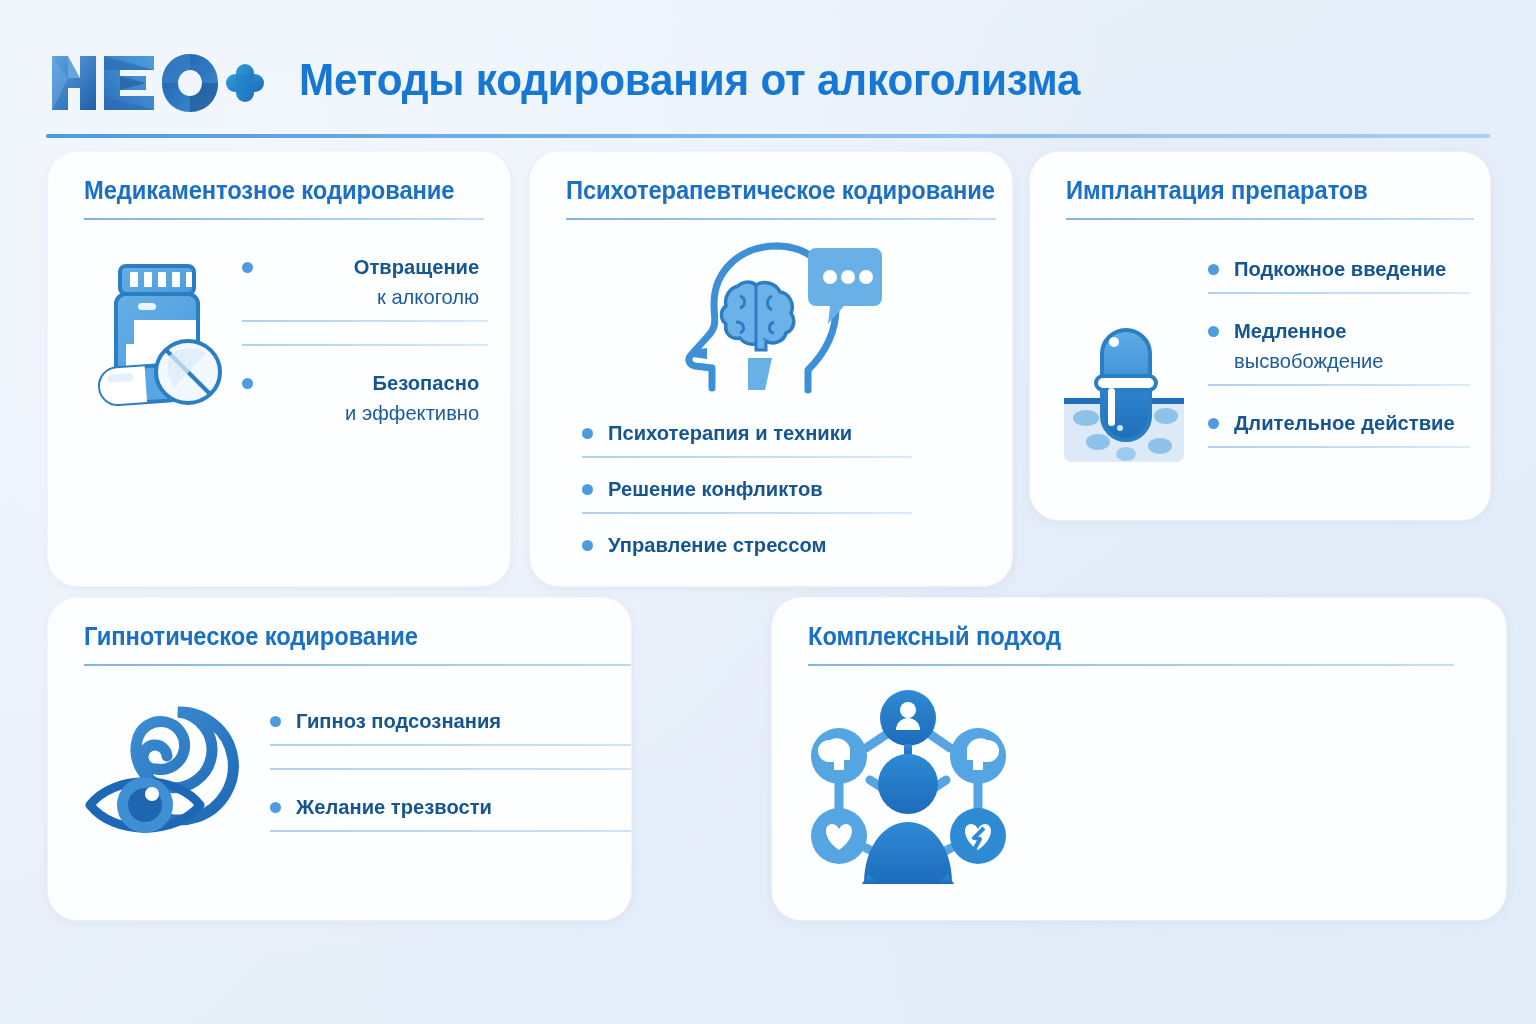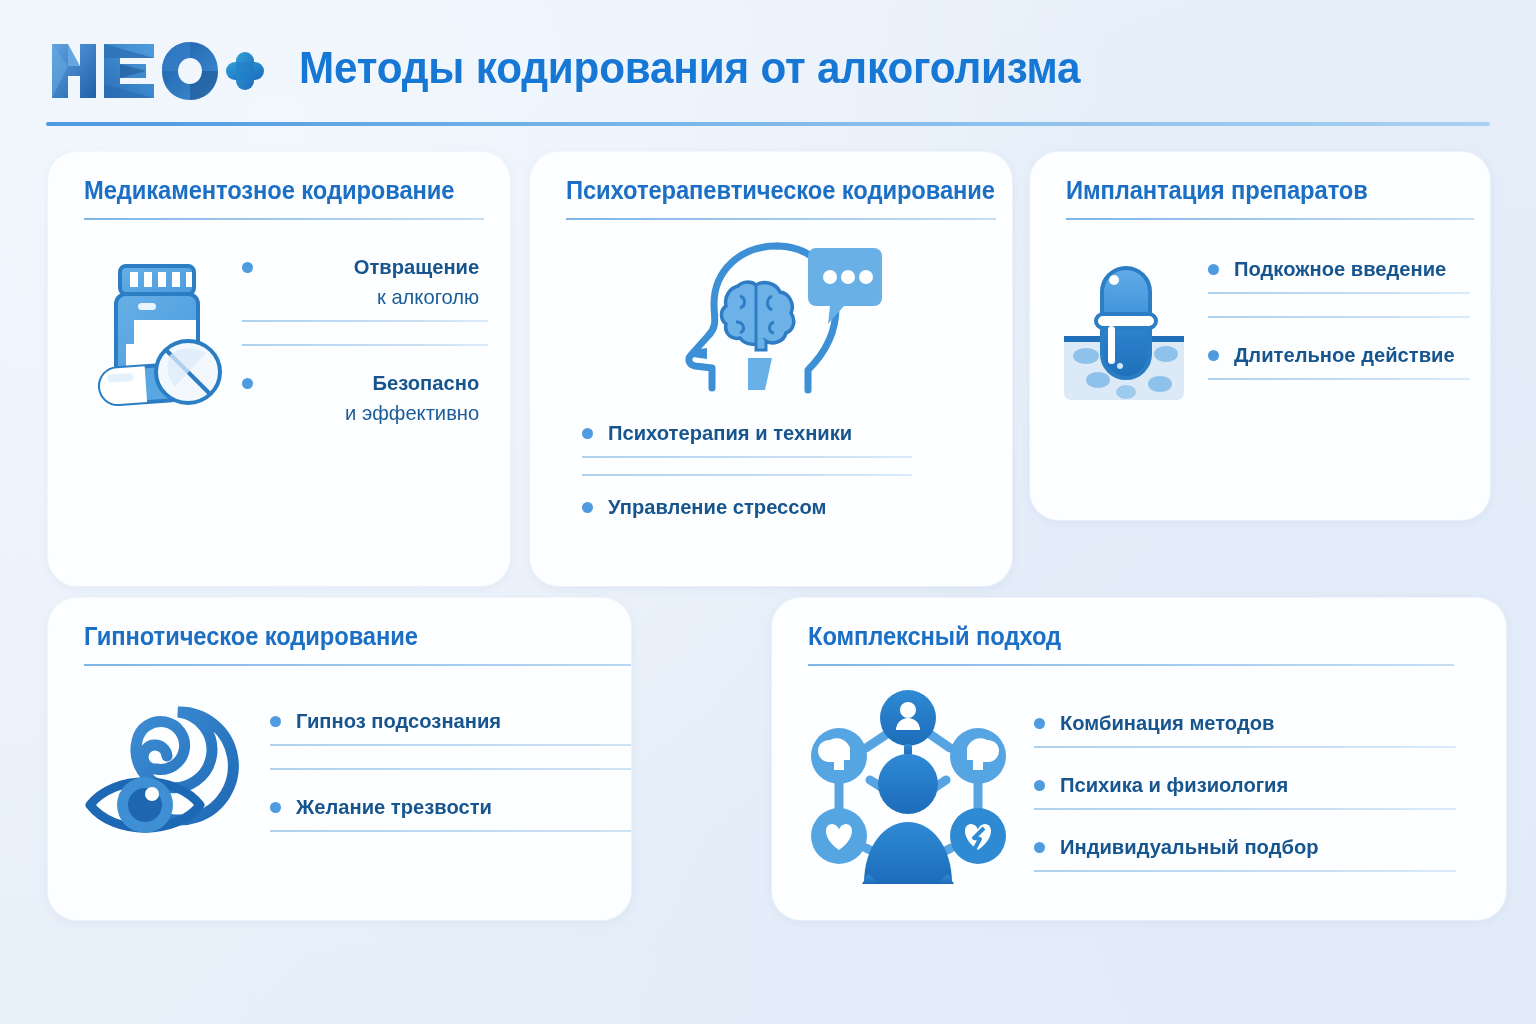--- a/index.html
+++ b/index.html
@@ -20,21 +20,21 @@
     position: relative;
     width: 1536px;
     height: 1024px;
     box-sizing: border-box;
   }
 
   
   .header {
     position: absolute;
     left: 46px;
-    top: 34px;
+    top: 46px;
     width: 1444px;
     height: 98px;
     text-decoration: underline;
   }
   .brand {
     position: absolute;
     left: 4px;
     top: 6px;
     width: 215px;
     height: 62px;
@@ -162,21 +162,21 @@
   #card-1 .bullet-item { margin-bottom: 0; }
   #card-1 .bullet-sep { margin-bottom: 22px; }
 
   
   #card-2 .card-body { left: 30px; top: 86px; width: 430px; flex-direction: column; align-items: stretch; }
   #card-2 .icon-wrap { align-self: center; margin-bottom: 22px; }
   #card-2 .bullets { width: 330px; margin-left: 22px; }
   #card-2 .bullet-sep { margin-bottom: 16px; }
 
   
-  #card-3 .card-body { left: 28px; top: 96px; width: 412px; align-items: flex-start; }
+  #card-3 .card-body { left: 28px; top: 96px; width: 412px; align-items: flex-end; }
   #card-3 .icon-wrap { margin-top: 10px; margin-right: 18px; }
   #card-3 .bullets { width: 262px; padding-top: 6px; }
   #card-3 .bullet-sep { margin-bottom: 22px; }
 
   
   #card-4 .card-body { left: 36px; top: 86px; width: 640px; align-items: flex-start; }
   #card-4 .icon-wrap { margin-top: 10px; margin-right: 26px; }
   #card-4 .bullets { width: 320px; padding-top: 22px; }
   #card-4 .bullet-sep { margin-bottom: 22px; }
 
@@ -329,20 +329,24 @@
         </svg>
       </div>
 
       <div class="bullets">
         <div class="bullet-item">
           <span class="bullet-dot"></span>
           <div class="bullet-line1 reg">Психотерапия и техники</div>
         </div>
         <div class="bullet-sep"></div>
 
+        <div class="bullet-item">
+          <span class="bullet-dot"></span>
+          <div class="bullet-line1 reg">Решение конфликтов</div>
+        </div>
         <div class="bullet-sep"></div>
 
         <div class="bullet-item">
           <span class="bullet-dot"></span>
           <div class="bullet-line1 reg">Управление стрессом</div>
         </div>
       </div>
     </div>
   </div>
 
@@ -381,20 +385,25 @@
         </svg>
       </div>
 
       <div class="bullets">
         <div class="bullet-item">
           <span class="bullet-dot"></span>
           <div class="bullet-line1 reg">Подкожное введение</div>
         </div>
         <div class="bullet-sep"></div>
 
+        <div class="bullet-item">
+          <span class="bullet-dot"></span>
+          <div class="bullet-line1 reg">Медленное</div>
+          <div class="bullet-line2">высвобождение</div>
+        </div>
         <div class="bullet-sep"></div>
 
         <div class="bullet-item">
           <span class="bullet-dot"></span>
           <div class="bullet-line1 reg">Длительное действие</div>
         </div>
         <div class="bullet-sep"></div>
       </div>
     </div>
   </div>
@@ -487,35 +496,16 @@
           <path d="M170,162 C153,150 155,136 163,136 C167,136 170,140 170,142 C170,140 173,136 177,136 C185,136 187,150 170,162 Z" fill="#ffffff"></path>
           <path d="M176,140 l-10,10 l6,1 l-6,11" fill="none" stroke="#2f8ad4" stroke-width="4" stroke-linejoin="round"></path>
 
           <circle cx="100" cy="96" r="30" fill="url(#netMain)"></circle>
           <path d="M56,196 C56,156 78,134 100,134 C122,134 144,156 144,196 Z" fill="url(#netMain)"></path>
           <path d="M60,186 l-6,10 h18 z" fill="url(#netMain)"></path>
           <path d="M140,186 l6,10 h-18 z" fill="url(#netMain)"></path>
         </svg>
       </div>
 
-      <div class="bullets">
-        <div class="bullet-item">
-          <span class="bullet-dot"></span>
-          <div class="bullet-line1 reg">Комбинация методов</div>
-        </div>
-        <div class="bullet-sep"></div>
-
-        <div class="bullet-item">
-          <span class="bullet-dot"></span>
-          <div class="bullet-line1 reg">Психика и физиология</div>
-        </div>
-        <div class="bullet-sep"></div>
-
-        <div class="bullet-item">
-          <span class="bullet-dot"></span>
-          <div class="bullet-line1 reg">Индивидуальный подбор</div>
-        </div>
-        <div class="bullet-sep"></div>
-      </div>
     </div>
   </div>
 
 </div>
 
 </body></html>

